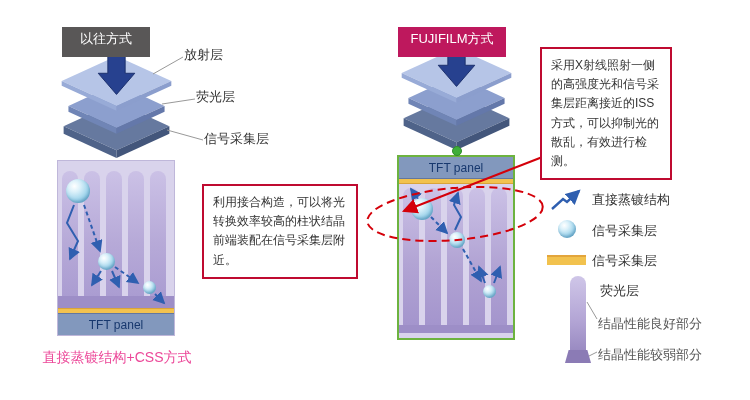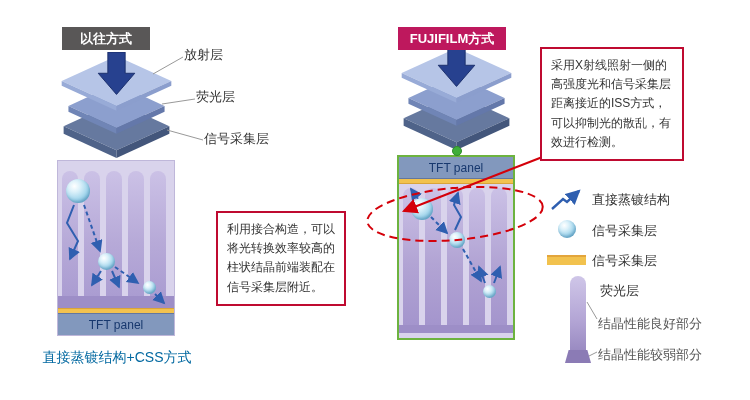--- a/index.html
+++ b/index.html
@@ -1,22 +1,22 @@
 <!DOCTYPE html>
 <html><head>
 <meta charset="utf-8">
 <style>
   * { box-sizing: border-box; margin: 0; padding: 0; }
   html,body { background:#fff; }
   body { font-family:"Liberation Sans","DejaVu Sans",sans-serif; }
   .canvas { position:relative; width:750px; height:400px; background:#fff; overflow:hidden; }
 
   
-  .badge { position:absolute; color:#fff; font-size:13px; font-weight:bold; text-align:center;
-           height:23px; line-height:23px; z-index:4; }
+  .badge { position:absolute; color:#fff; font-size:13px; font-weight:normal; text-align:center;
+           height:30px; line-height:23px; z-index:4; }
   .badge-gray { left:62px; top:27px; width:88px; background:#595757; }
   .badge-teal { left:398px; top:27px; width:108px; background:#be185d; }
 
   
   .layer-label { position:absolute; font-size:13px; color:#333; z-index:4; white-space:nowrap; }
   .lab-radiation { left:184px; top:46px; }
   .lab-fluorescent { left:196px; top:88px; }
   .lab-signal { left:204px; top:130px; }
 
   
@@ -55,25 +55,25 @@
 
   .scatter { position:absolute; left:0; top:0; z-index:2; }
 
   .sphere { position:absolute; border-radius:50%; z-index:3;
       background:radial-gradient(circle at 35% 30%, #ffffff 0%, #dcf1fa 25%, #a9d9ee 55%, #72b9da 85%, #60a9cd 100%);
       box-shadow: inset -1px -2px 3px rgba(40,100,140,.35); }
 
   
   .note { position:absolute; background:#fff; border:2px solid #bf0a30; color:#333;
           font-size:12px; line-height:1.6; padding:7px 9px; z-index:6; }
-  .note-middle { left:216px; top:184px; width:130px;margin-top:27px; }
-  .note-right { left:540px; top:47px; width:144px; }
-
-  
-  .caption { position:absolute; font-size:14px; color:#0369a1; text-align:center; z-index:4; white-space:nowrap; }
+  .note-middle { left:202px; top:184px; width:156px; }
+  .note-right { left:540px; top:47px; width:132px; }
+
+  
+  .caption { position:absolute; font-size:14px; color:#ec4899; text-align:center; z-index:4; white-space:nowrap; }
   .caption-left { left:22px; top:349px; width:190px; }
   .caption-right { left:378px; top:349px; width:158px; }
 
   
   .legend-label { position:absolute; font-size:13px; color:#333; z-index:4; white-space:nowrap; }
   .ll-diffusion { left:592px; top:191px; }
   .ll-energy { left:592px; top:222px; }
   .ll-signal { left:592px; top:252px; }
   .ll-fluorescent { left:600px; top:282px; }
   .ll-good, .ll-weak { font-size:13px; color:#555; }

